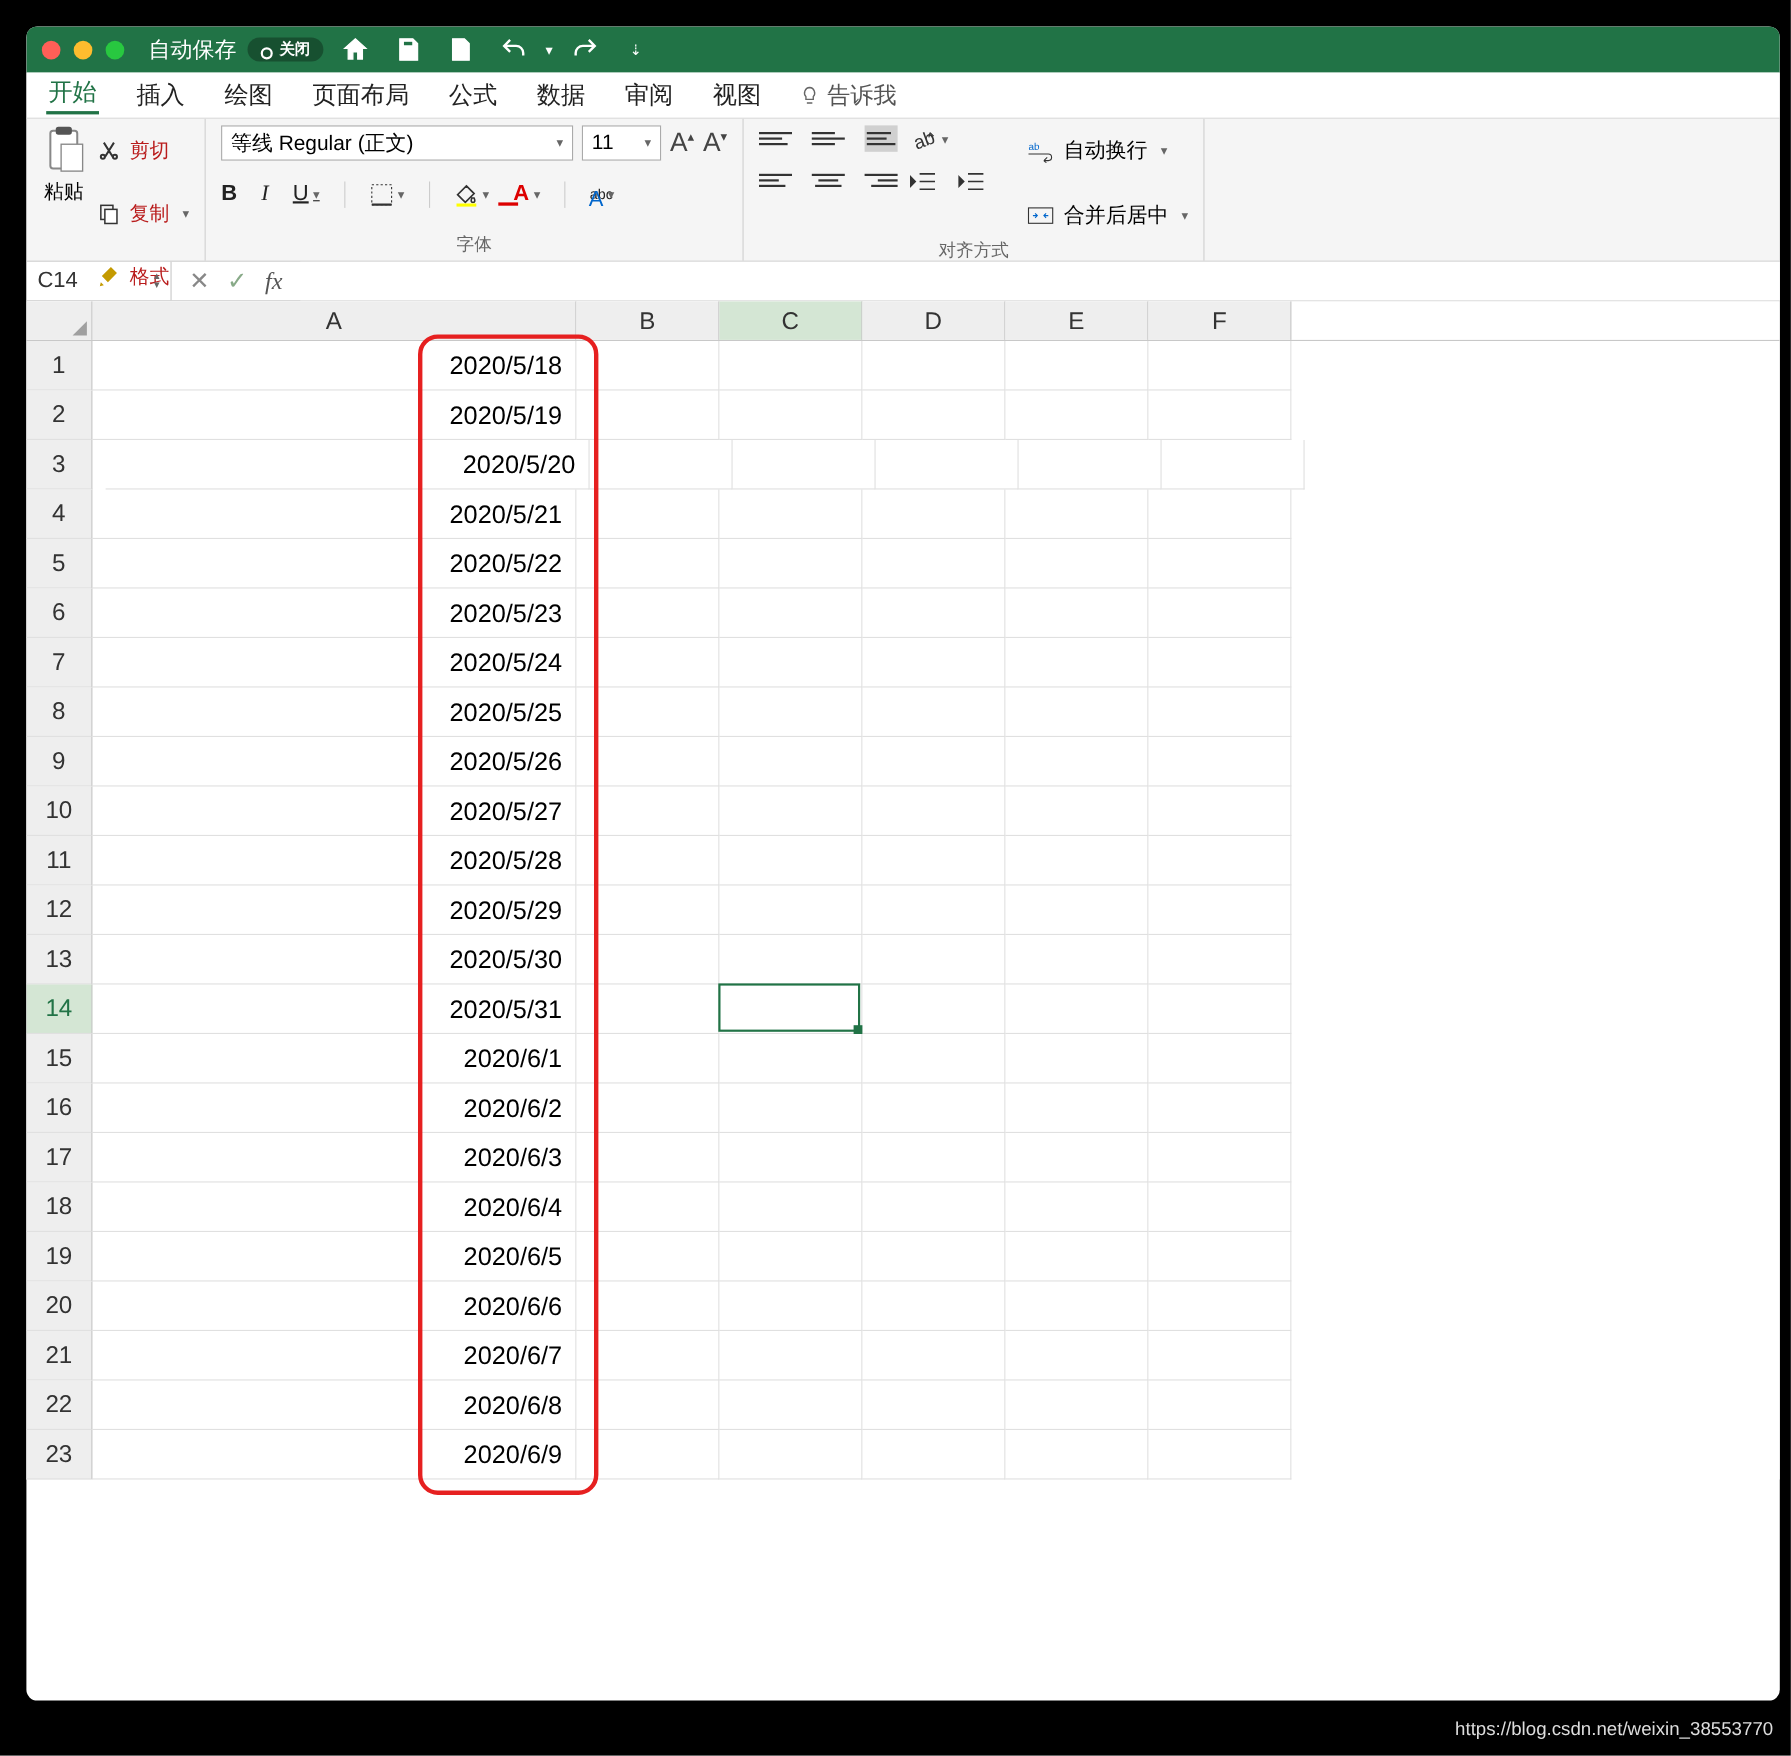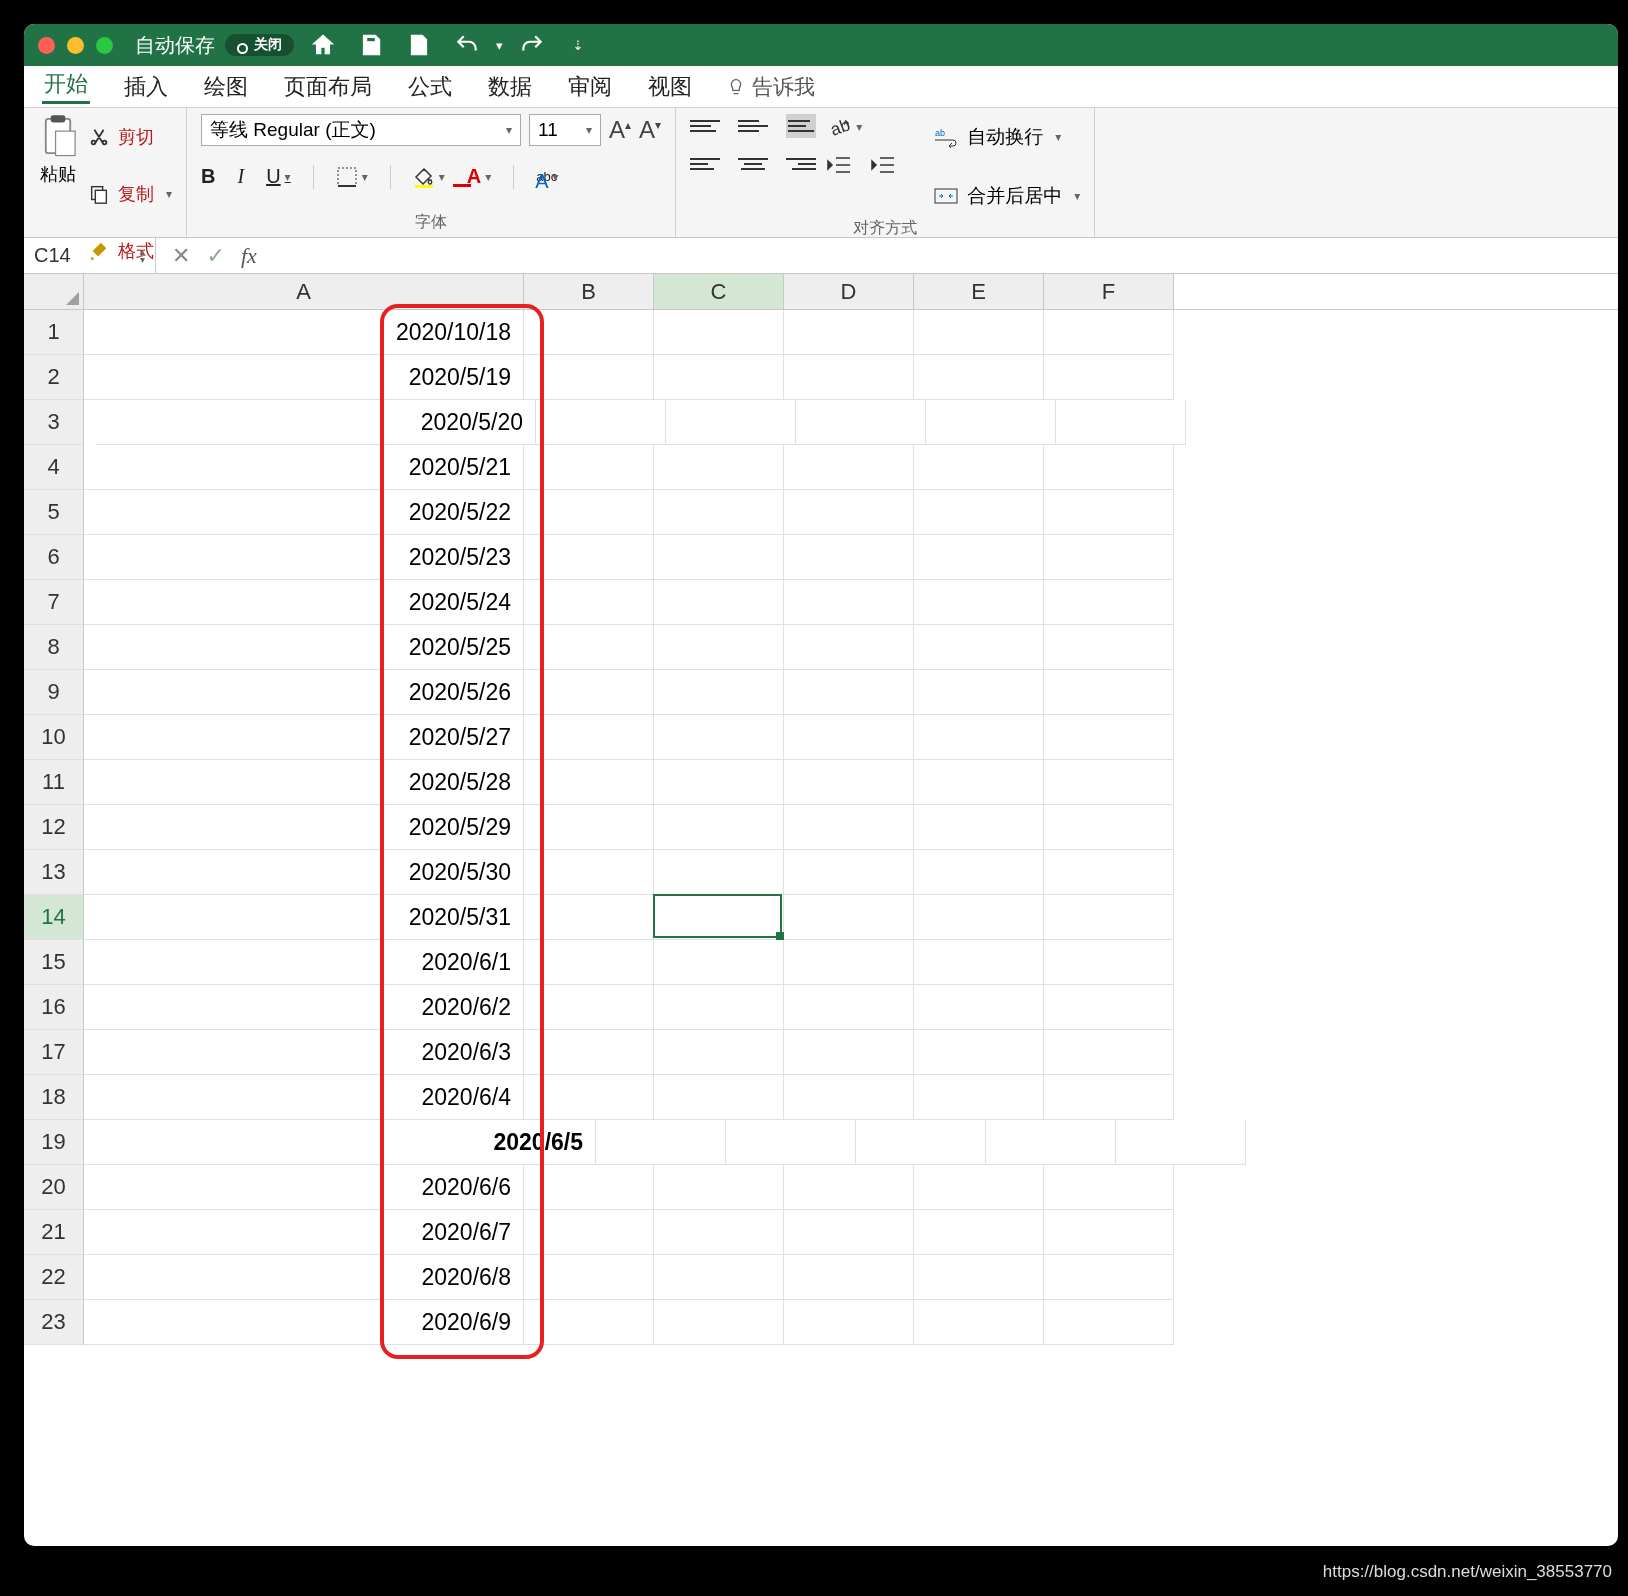--- a/index.html
+++ b/index.html
@@ -330,21 +330,21 @@
     <div class="ch" style="width: 440px;">A</div>
         <div class="ch" style="width: 130px;">B</div>
         <div class="ch selected" style="width: 130px;">C</div>
         <div class="ch" style="width: 130px;">D</div>
         <div class="ch" style="width: 130px;">E</div>
         <div class="ch" style="width: 130px;">F</div>
       </div>
     <div id="rows">
         <div class="row">
           <div class="rowhdr">1</div>
-          <div class="cell" style="width: 440px;">2020/10/18</div>
+          <div class="cell" style="width: 440px;">2020/5/18</div>
           <div class="cell" style="width: 130px;"></div>
           <div class="cell" style="width: 130px;"></div>
           <div class="cell" style="width: 130px;"></div>
           <div class="cell" style="width: 130px;"></div>
           <div class="cell" style="width: 130px;"></div>
         </div>
         <div class="row">
           <div class="rowhdr">2</div>
           <div class="cell" style="width: 440px;">2020/5/19</div>
           <div class="cell" style="width: 130px;"></div>
@@ -492,21 +492,21 @@
           <div class="rowhdr">18</div>
           <div class="cell" style="width: 440px;">2020/6/4</div>
           <div class="cell" style="width: 130px;"></div>
           <div class="cell" style="width: 130px;"></div>
           <div class="cell" style="width: 130px;"></div>
           <div class="cell" style="width: 130px;"></div>
           <div class="cell" style="width: 130px;"></div>
         </div>
         <div class="row">
           <div class="rowhdr">19</div>
-          <div class="cell" style="width: 512px; font-weight: bold;">2020/6/5</div>
+          <div class="cell" style="width: 440px;">2020/6/5</div>
           <div class="cell" style="width: 130px;"></div>
           <div class="cell" style="width: 130px;"></div>
           <div class="cell" style="width: 130px;"></div>
           <div class="cell" style="width: 130px;"></div>
           <div class="cell" style="width: 130px;"></div>
         </div>
         <div class="row">
           <div class="rowhdr">20</div>
           <div class="cell" style="width: 440px;">2020/6/6</div>
           <div class="cell" style="width: 130px;"></div>

